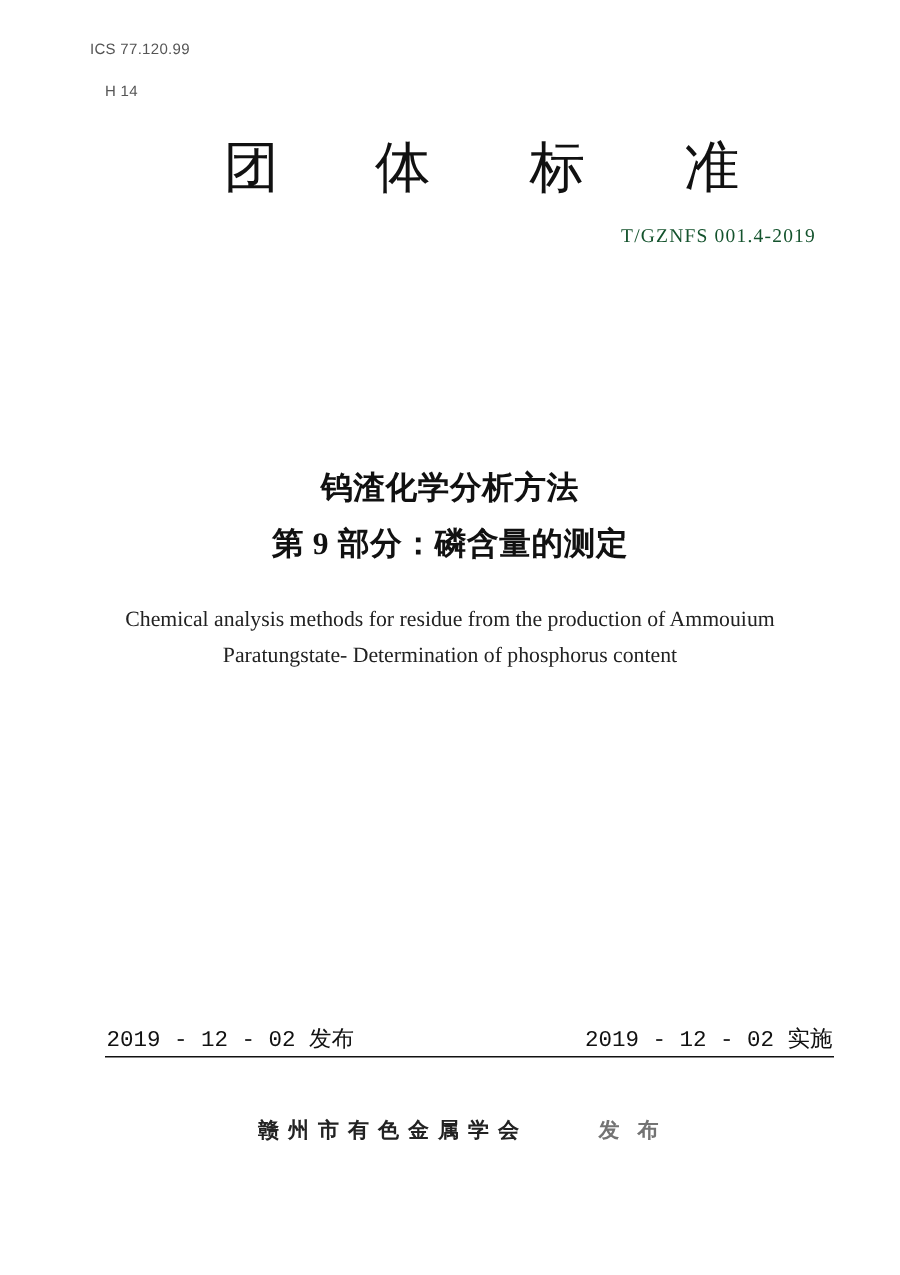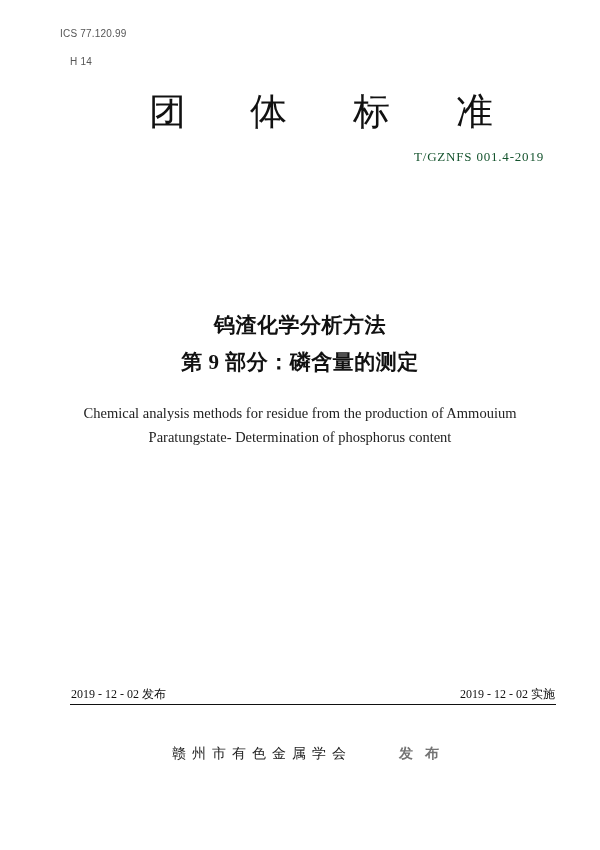--- a/index.html
+++ b/index.html
@@ -59,41 +59,41 @@
       width: 656px;
       text-align: center;
       font-family: "Liberation Serif", serif;
       font-size: 14.5px;
       line-height: 18px;
       color: #222222;
     }
     .date {
       position: absolute;
       top: 686px;
-      font-family: Liberation Serif, serif;
-      font-size: 12px;
+      font-family: Liberation Mono, monospace;
+      font-size: 15px;
       line-height: 16px;
       color: #111111;
       text-align: center;
     }
     .rule {
       position: absolute;
       left: 70px;
       width: 486px;
       top: 704px;
       height: 1px;
       background: #111111;
     }
     .publisher {
       position: absolute;
       top: 745px;
       left: 172px;
       font-family: "DejaVu Sans", sans-serif;
       font-size: 14px;
-      font-weight: normal;
+      font-weight: bold;
       letter-spacing: 6px;
       color: #222222;
     }
     .publish-action {
       position: absolute;
       top: 745px;
       left: 399px;
       font-family: "DejaVu Sans", sans-serif;
       font-size: 14px;
       font-weight: bold;

